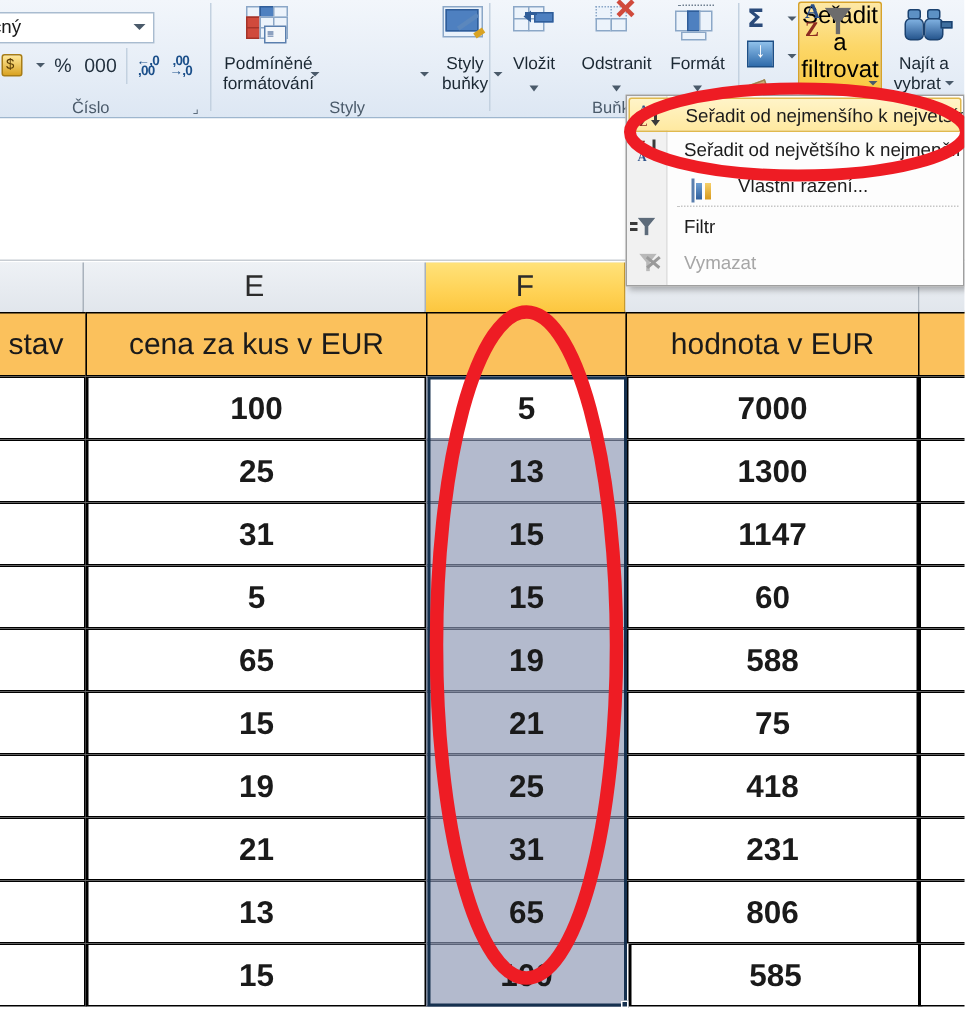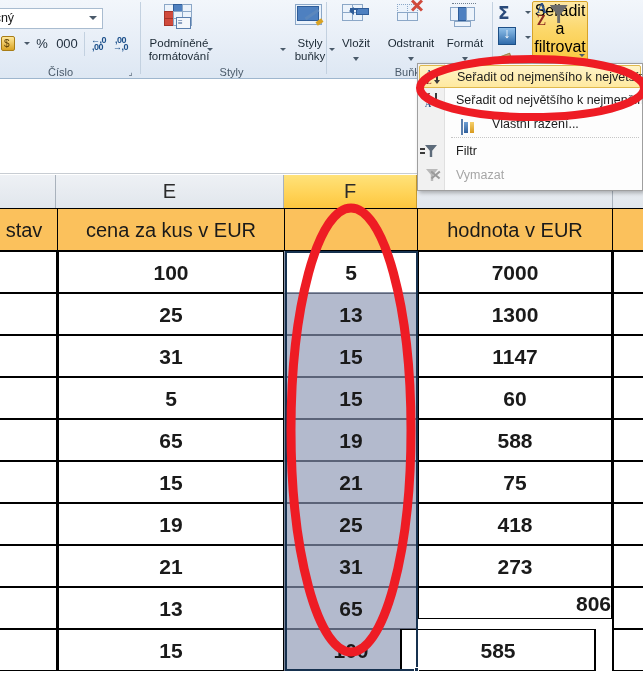--- a/index.html
+++ b/index.html
@@ -463,20 +463,31 @@
         <span class="az-icon">
           <span class="az-a">A</span>
           <span class="az-z">Z</span>
           <span class="funnel"></span>
         </span>
         <span class="cap">Seřadit a</span>
         <span class="cap2">filtrovat<span class="cap-caret"></span></span>
         <span class="tiny-caret" style="left:46px;top:52px;"></span>
       </div>
 
+      <div class="bigbtn" style="left:96px;width:52px;">
+        <span class="glyph">
+          <span class="binoc">
+            <span class="tube l"></span><span class="tube r"></span>
+            <span class="lens l"></span><span class="lens r"></span>
+            <span class="bridge"></span>
+          </span>
+        </span>
+        <span class="cap">Najít a</span>
+        <span class="cap2">vybrat<span class="cap-caret"></span></span>
+      </div>
     </div>
   </div>
 
   <div class="sheet-blank"></div>
 
   <div class="colhdr-row">
     <div class="colhdr" style="left:-10px;width:66px;">
       <span></span>
     </div>
     <div class="colhdr" style="left:56px;width:228px;">
@@ -635,54 +646,54 @@
           <div class="cell datacell" style="left: -10px; top: 337px; width: 68px; height: 42px;">
             <span></span>
           </div>
           <div class="cell datacell" style="left: 57px; top: 337px; width: 228px; height: 42px;">
             <span>21</span>
           </div>
           <div class="cell datacell selcell" style="left: 284px; top: 337px; width: 134px; height: 42px;">
             <span>31</span>
           </div>
           <div class="cell datacell" style="left: 417px; top: 337px; width: 196px; height: 42px;">
-            <span>273</span>
+            <span>231</span>
           </div>
           <div class="cell datacell" style="left: 612px; top: 337px; width: 40px; height: 42px;">
             <span></span>
           </div>
         </div>
         <div>
           <div class="cell datacell" style="left: -10px; top: 379px; width: 68px; height: 42px;">
             <span></span>
           </div>
           <div class="cell datacell" style="left: 57px; top: 379px; width: 228px; height: 42px;">
             <span>13</span>
           </div>
           <div class="cell datacell selcell" style="left: 284px; top: 379px; width: 134px; height: 42px;">
             <span>65</span>
           </div>
-          <div class="cell datacell" style="left: 417px; top: 379px; width: 196px; height: 32px; justify-content: flex-end;">
+          <div class="cell datacell" style="left: 417px; top: 379px; width: 196px; height: 42px;">
             <span>806</span>
           </div>
           <div class="cell datacell" style="left: 612px; top: 379px; width: 40px; height: 42px;">
             <span></span>
           </div>
         </div>
         <div>
           <div class="cell datacell" style="left: -10px; top: 421px; width: 68px; height: 42px;">
             <span></span>
           </div>
           <div class="cell datacell" style="left: 57px; top: 421px; width: 228px; height: 42px;">
             <span>15</span>
           </div>
           <div class="cell datacell selcell" style="left: 284px; top: 421px; width: 134px; height: 42px;">
             <span>100</span>
           </div>
-          <div class="cell datacell" style="left: 400px; top: 421px; width: 196px; height: 42px;">
+          <div class="cell datacell" style="left: 419px; top: 421px; width: 196px; height: 42px;">
             <span>585</span>
           </div>
           <div class="cell datacell" style="left: 612px; top: 421px; width: 40px; height: 42px;">
             <span></span>
           </div>
         </div>
       </div>
 
     <div class="selbox" style="left:285px;top:43px;width:133px;height:420px;"></div>
     <div class="selhandle" style="left:414px;top:459px;"></div>

